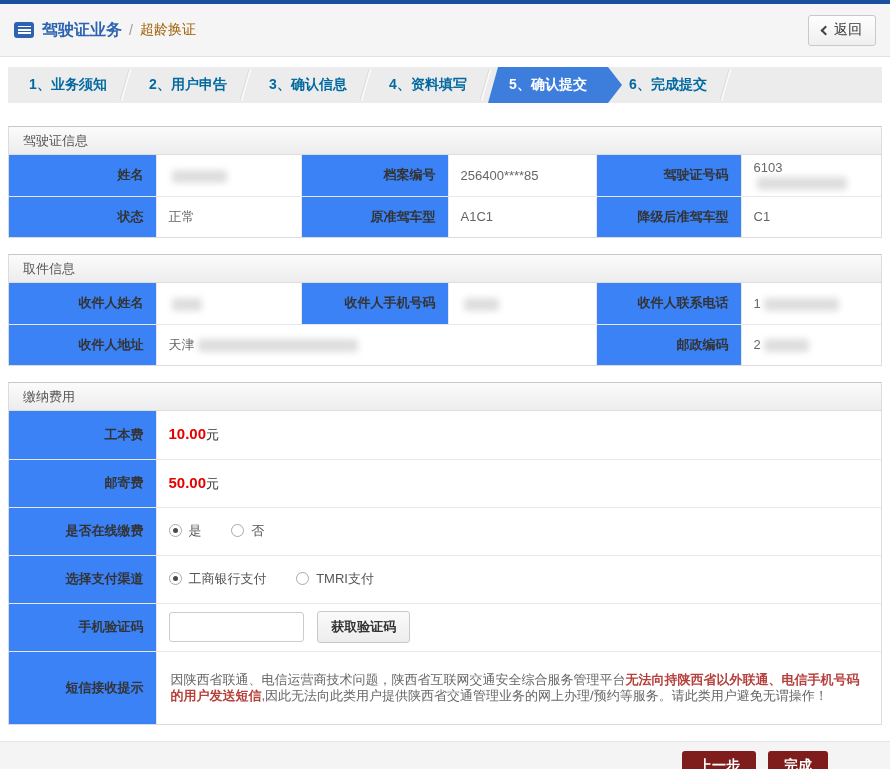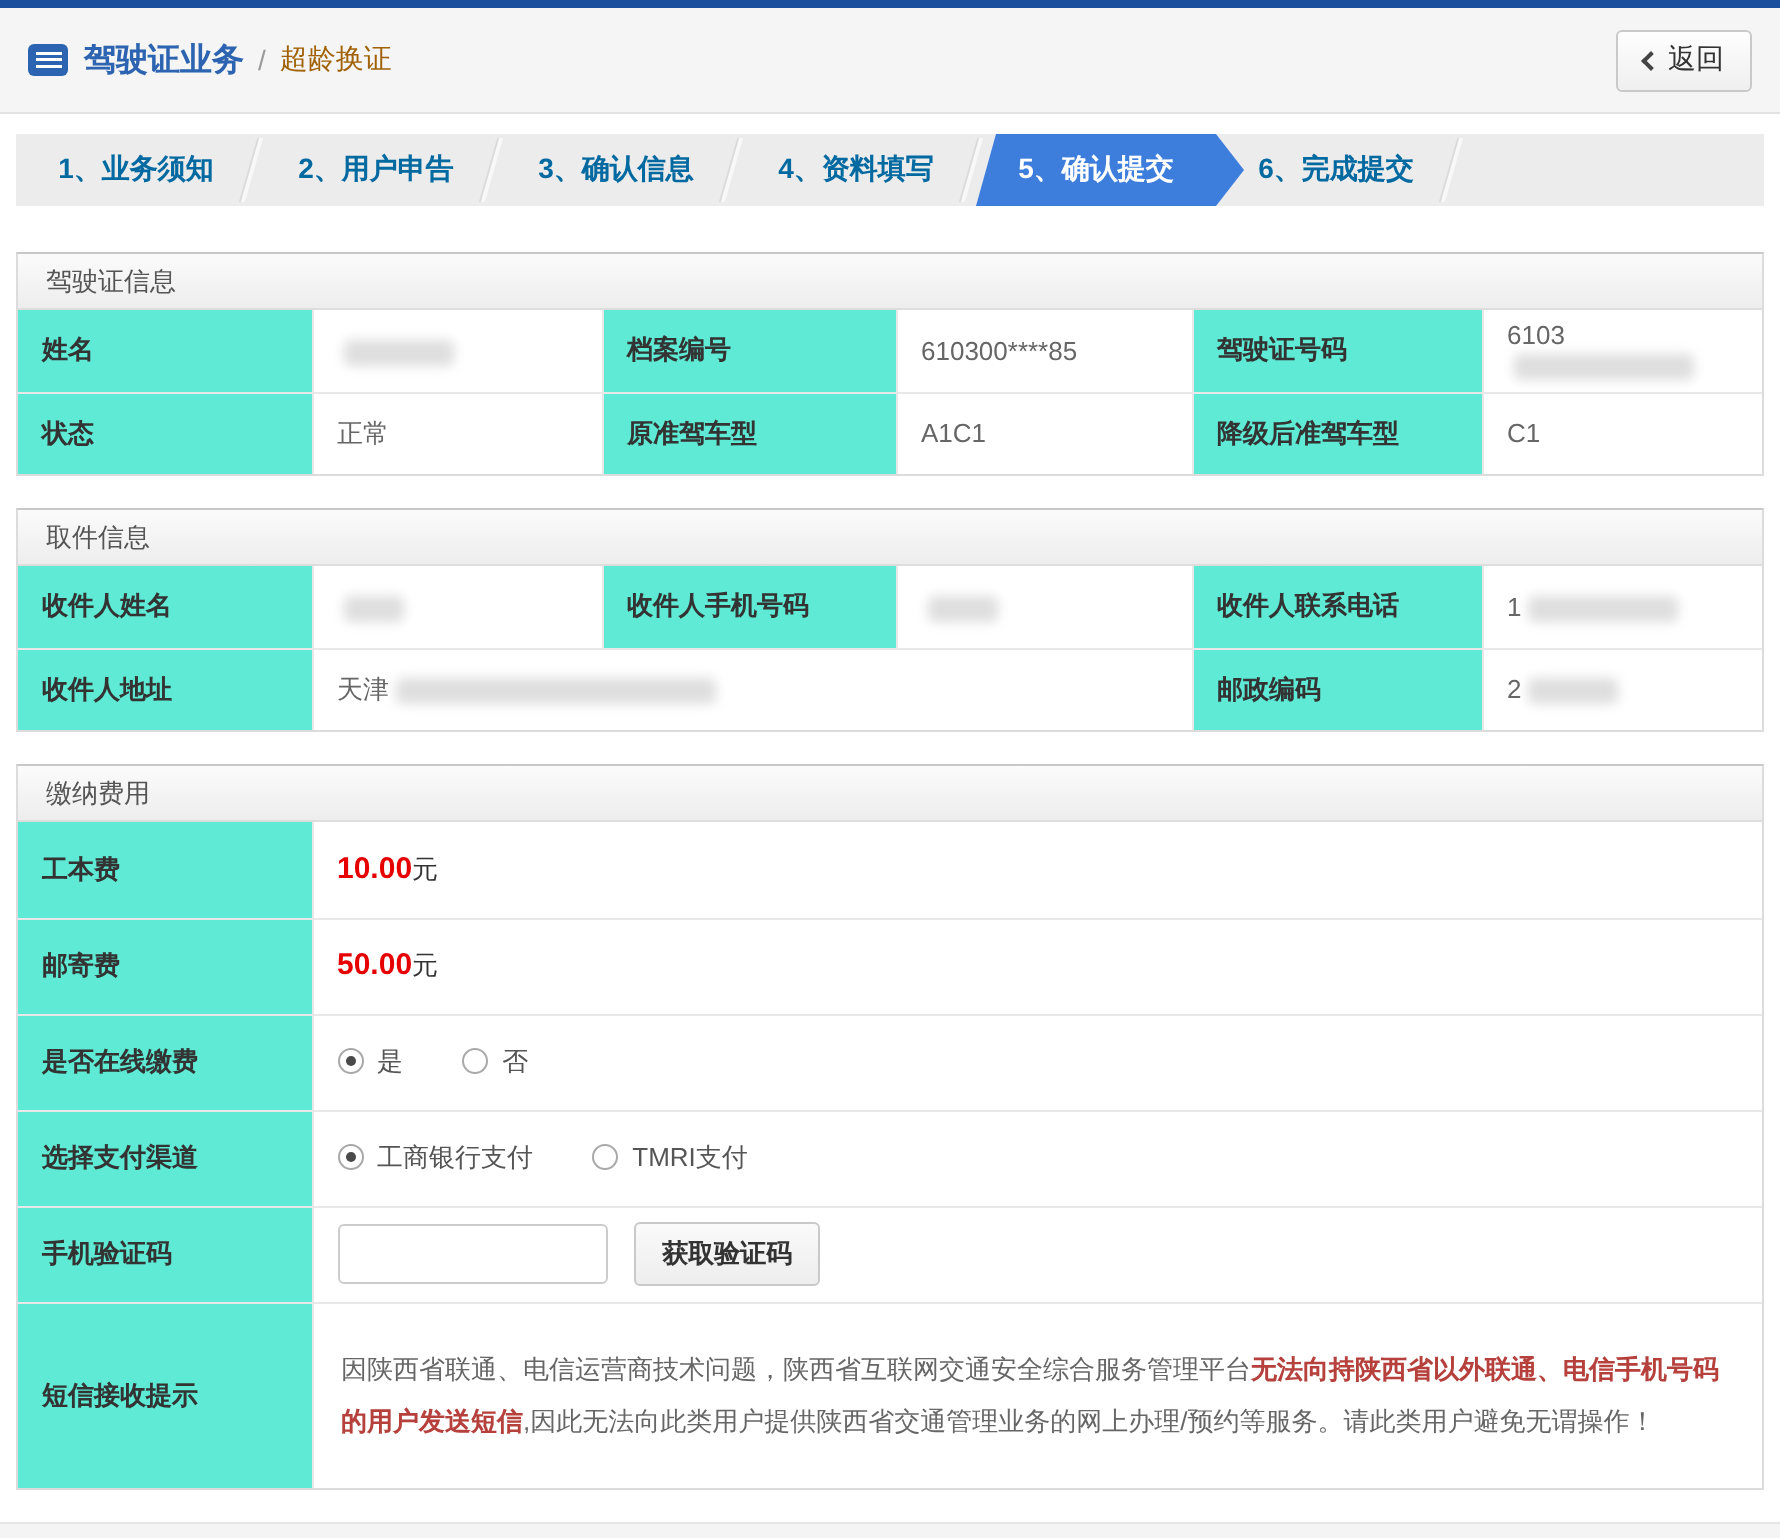--- a/index.html
+++ b/index.html
@@ -26,21 +26,21 @@
   .step.active { width: 134px; margin-right: -14px; padding-right: 14px; background: #3d7edd; color: #fff; z-index: 1;
     clip-path: polygon(10px 0, calc(100% - 14px) 0, 100% 50%, calc(100% - 14px) 100%, 0 100%); text-align: right; }
   .step.active::after { display: none; }
 
   .section { margin: 14px 8px 16px; border: 1px solid #dcdcdc; border-top-color: #c8c8c8; }
   .section.first { margin-top: 23px; }
   .section-hd { height: 28px; line-height: 28px; padding: 0 14px; background: linear-gradient(#fbfbfb, #ededed);
     border-bottom: 1px solid #ddd; color: #555; font-size: 13px; }
   table { width: 100%; border-collapse: collapse; table-layout: fixed; }
   td { border: 1px solid #e8e8e8; font-size: 13px; height: 41px; padding: 0 12px; }
-  td.lbl { background: #5eead4; color: #333; font-weight: bold; }
+  td.lbl { background: #3b82f6; color: #333; font-weight: bold; text-align: right; }
   td.val { background: #fff; color: #666; text-align: left; }
   tr:first-child td { border-top: none; }
   td:first-child { border-left: none; }
   td:last-child { border-right: none; }
   tr:last-child td { border-bottom: none; }
   .pay td { height: 48px; }
 
   .redact { display: inline-block; height: 13px; background: #dedede; border-radius: 3px; filter: blur(3px);
     vertical-align: middle; margin-left: 3px; }
   .w30{width:30px} .w35{width:35px} .w45{width:45px} .w55{width:55px} .w75{width:75px} .w90{width:90px} .w160{width:160px}
@@ -49,21 +49,21 @@
   .fee-unit { color: #333; font-size: 13px; }
 
   .radio-opt { display: inline-flex; align-items: center; gap: 7px; margin-right: 26px; cursor: pointer; color: #555; }
   .radio { width: 13px; height: 13px; border: 1px solid #a9a9a9; border-radius: 50%; background: #fff; position: relative; flex: none; }
   .radio.checked::after { content: ""; position: absolute; left: 3px; top: 3px; width: 5px; height: 5px; background: #4a4a4a; border-radius: 50%; }
 
   .code-input { width: 135px; height: 30px; border: 1px solid #ccc; border-radius: 3px; padding: 0 8px; font-size: 13px; outline: none; }
   .code-btn { height: 32px; margin-left: 10px; padding: 0 13px; background: linear-gradient(#fafafa,#ededed);
     border: 1px solid #c9c9c9; border-radius: 3px; font-size: 13px; font-weight: bold; color: #333; cursor: pointer; }
 
-  .notice-cell { line-height: 26px; padding: 20px 14px; color: #c1504c; height: auto; }
+  .notice-cell { line-height: 16px; padding: 20px 14px; color: #c1504c; height: auto; }
   .notice-cell b { color: #b5403c; }
 
   .footer { margin-top: 10px; background: #f4f4f4; border-top: 1px solid #e6e6e6; height: 50px;
     display: flex; align-items: center; justify-content: flex-end; padding-right: 62px; gap: 12px; }
   .btn-blue { background: #7f1d1d; color: #fff; border: none; border-radius: 3px; height: 31px;
     padding: 0 16px; font-size: 14px; font-weight: bold; cursor: pointer; }
 </style>
 </head>
 <body>
 
@@ -110,21 +110,21 @@
         <col style="width:147px">
         <col style="width:148px">
         <col style="width:145px">
         <col>
       </colgroup>
     <tbody>
         <tr>
       <td class="lbl">姓名</td>
       <td class="val"><span class="redact w55"></span></td>
       <td class="lbl">档案编号</td>
-      <td class="val">610300****85</td>
+      <td class="val">256400****85</td>
       <td class="lbl">驾驶证号码</td>
       <td class="val"><span>6103</span><span class="redact w90"></span></td>
     </tr>
     <tr>
       <td class="lbl">状态</td>
       <td class="val">正常</td>
       <td class="lbl">原准驾车型</td>
       <td class="val">A1C1</td>
       <td class="lbl">降级后准驾车型</td>
       <td class="val">C1</td>

